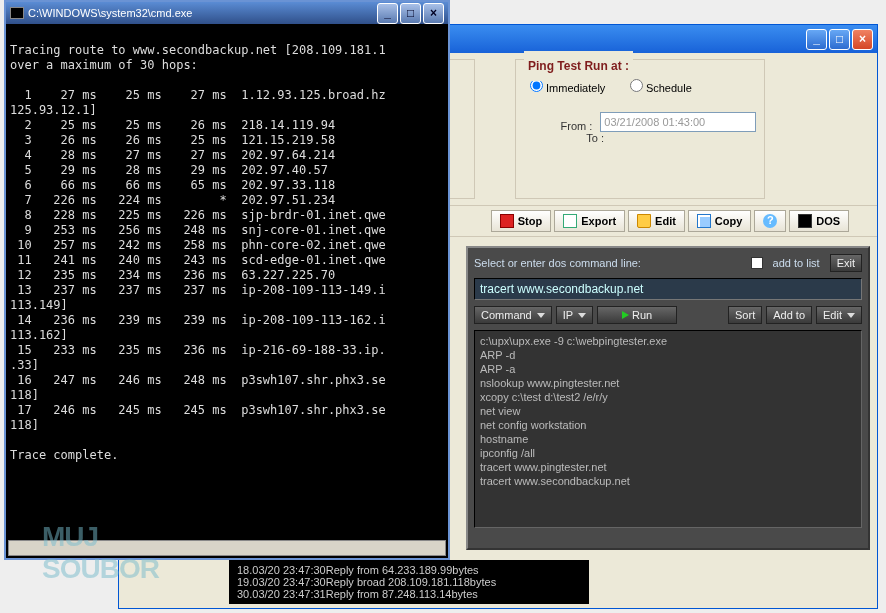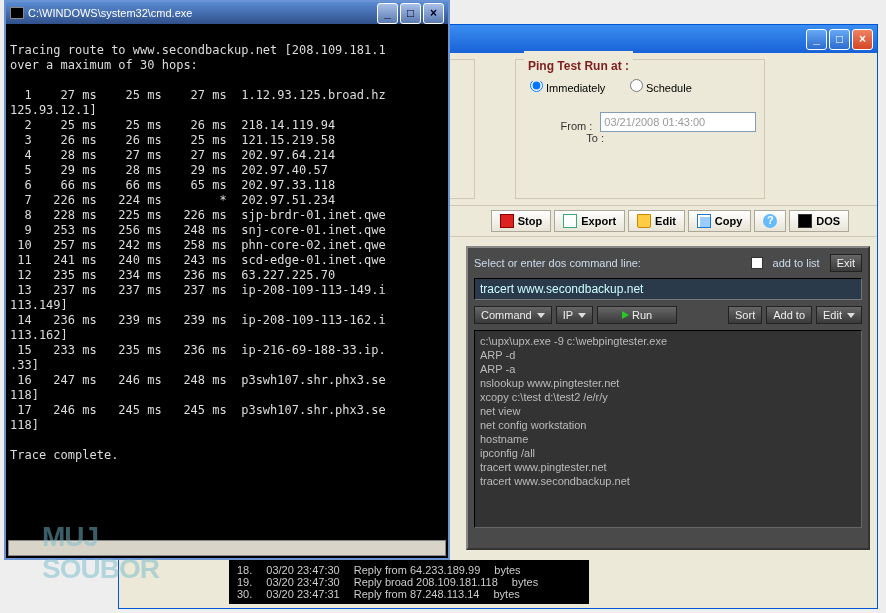--- a/index.html
+++ b/index.html
@@ -59,21 +59,21 @@
 .play-tri { border-left: 7px solid #2c2; border-top: 4px solid transparent;
   border-bottom: 4px solid transparent; }
 .dos-list { background: #333; border: 1px inset #111; height: 198px; overflow: auto;
   padding: 3px; font: 11px sans-serif; color: #bbb; }
 .dos-list div { padding: 1px 2px; cursor: pointer; }
 .chk { width: 12px; height: 12px; background: #fff; border: 1px solid #333; }
 
 
 .ping-results { position: absolute; top: 535px; left: 110px; width: 360px;
   background: #000; color: #ccc; font: 11px 'Lucida Console', monospace; padding: 4px 8px; }
-.ping-results .r { display: flex; gap: 14px; }
+.ping-results .r { display: flex; }
 
 
 .cmd-window { position: absolute; top: 0; left: 4px; width: 446px; height: 560px;
   background: #000; border: 2px solid #6a93d4; }
 .cmd-titlebar { height: 22px; background: linear-gradient(#5a8cd4,#30508a);
   display: flex; align-items: center; padding: 0 4px; color: #fff; font: 11px sans-serif; }
 .cmd-titlebar .title { flex: 1; display: flex; align-items: center; gap: 4px; }
 .cmd-ic { width: 14px; height: 12px; background: #000; border: 1px solid #888; }
 .cmd-titlebar .tb-btn { background: linear-gradient(#a8c0e8,#5a7ab0); color: #002; }
 .cmd-body { padding: 4px; font: 12px/15px 'Lucida Console', monospace; color: #ddd;

